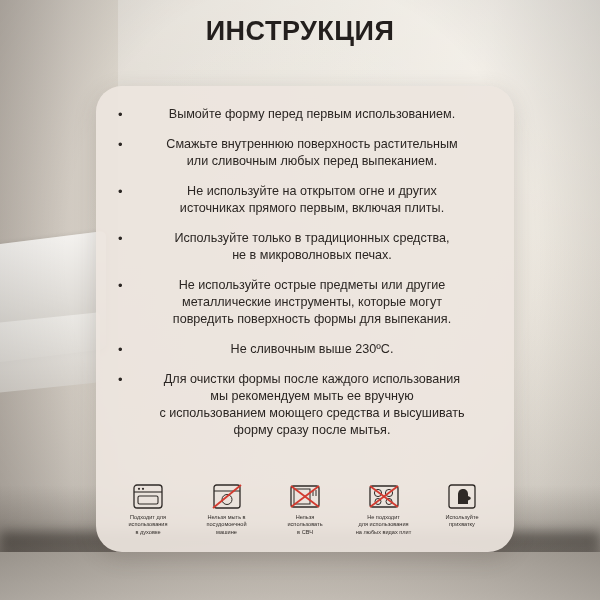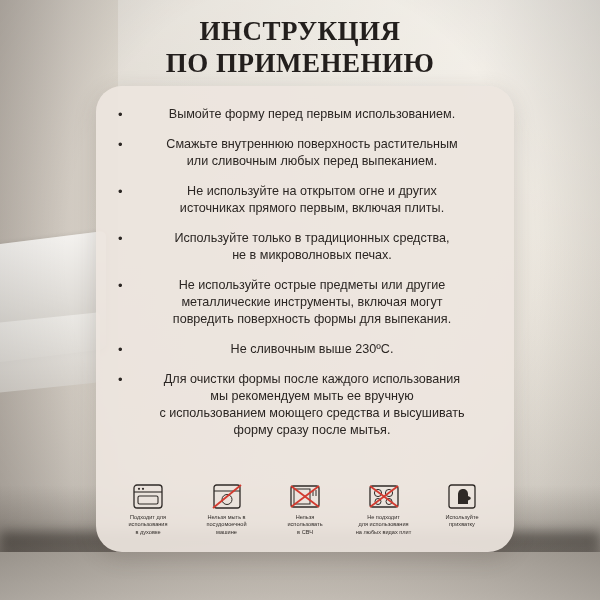--- a/index.html
+++ b/index.html
@@ -88,21 +88,20 @@
     top: 16px;
     left: 0;
     width: 600px;
     text-align: center;
     color: #231f1d;
     font-weight: bold;
     font-size: 27px;
     line-height: 1.18;
     letter-spacing: 0.5px;
     z-index: 5;
-    font-family: Liberation Serif, serif;
   }
   .title .line { display: block; }
 
   
   .card {
     position: absolute;
     left: 96px;
     top: 86px;
     width: 418px;
     height: 466px;
@@ -178,21 +177,20 @@
   <div class="bg-left-panel"></div>
   <div class="bg-tray"></div>
   <div class="bg-tray-2"></div>
   <div class="bg-dark-strip"></div>
   <div class="bg-shadow-bottom"></div>
   <div class="bg-floor"></div>
   <div class="bg-vignette"></div>
 
   <div class="title">
     <span class="line">ИНСТРУКЦИЯ</span>
-    <span class="line">ПО ПРИМЕНЕНИЮ</span>
   </div>
 
   <div class="card">
     <div class="list">
 
       <div class="item">
         <span class="bullet">•</span>
         <span class="item-text">Вымойте форму перед первым использованием.</span>
       </div>
 
@@ -210,21 +208,21 @@
 
       <div class="item">
         <span class="bullet">•</span>
         <span class="item-text">Используйте только в традиционных средства,
 не в микроволновых печах.</span>
       </div>
 
       <div class="item">
         <span class="bullet">•</span>
         <span class="item-text">Не используйте острые предметы или другие
-металлические инструменты, включая могут
+металлические инструменты, которые могут
 повредить поверхность формы для выпекания.</span>
       </div>
 
       <div class="item">
         <span class="bullet">•</span>
         <span class="item-text">Не сливочным выше 230ºС.</span>
       </div>
 
       <div class="item">
         <span class="bullet">•</span>

